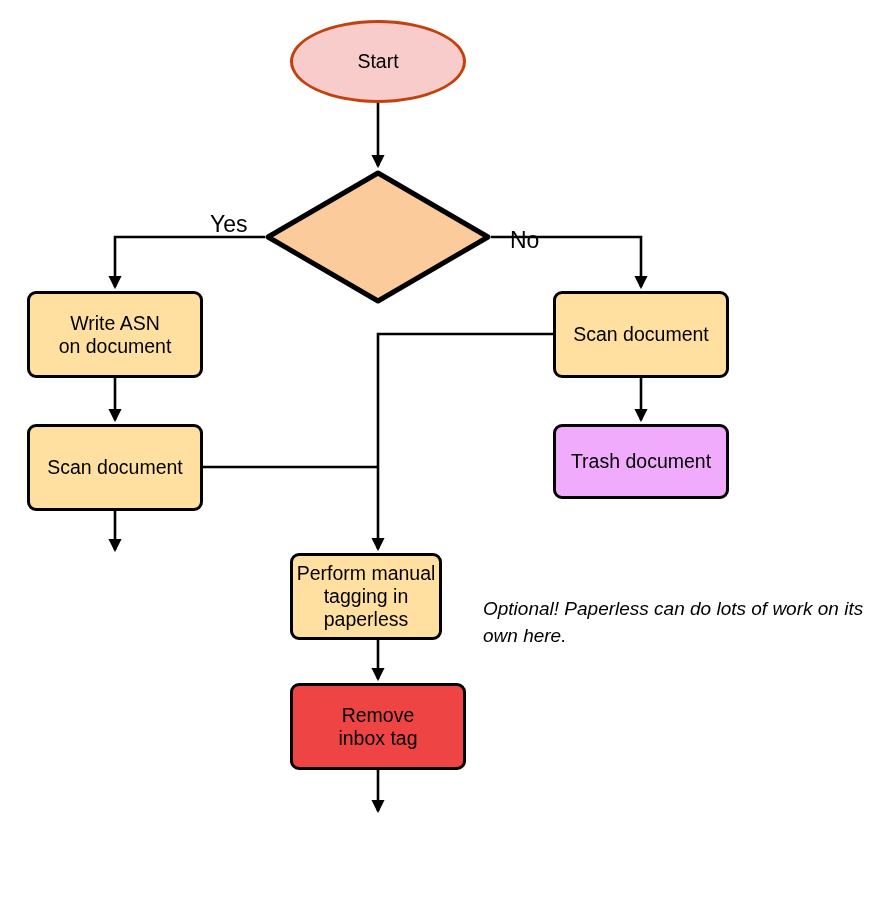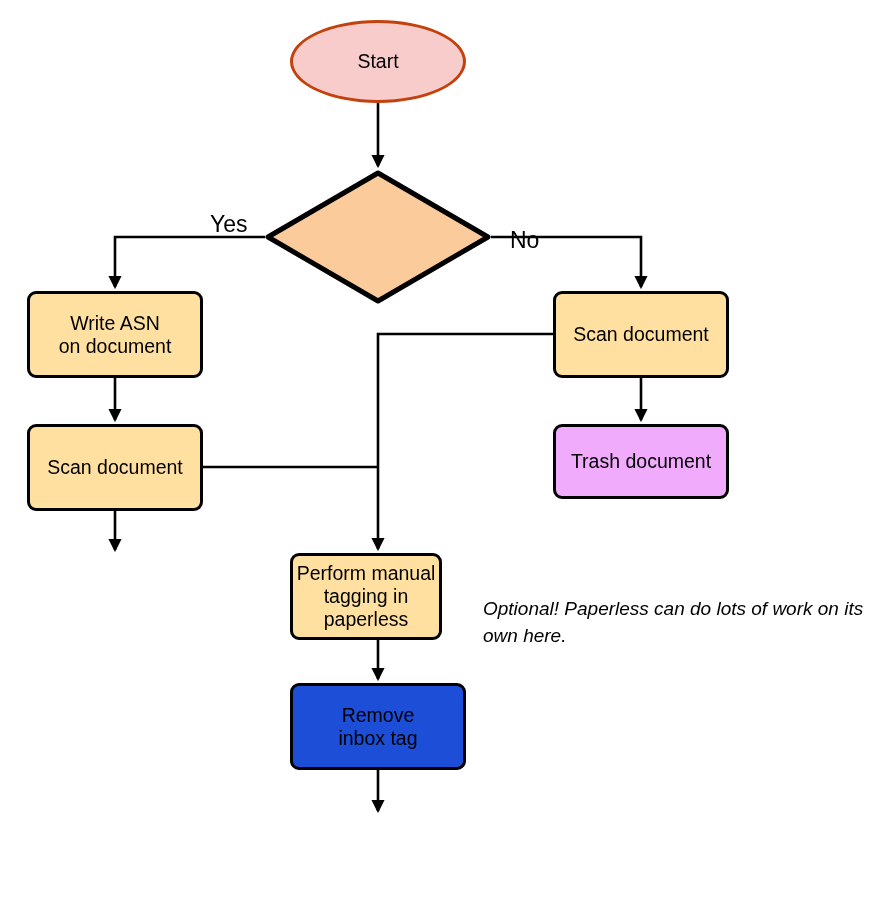--- a/index.html
+++ b/index.html
@@ -144,21 +144,21 @@
   <div class="node process" style="left:553px; top:424px; width:176px; height:75px; background:#f0abfc;">
     <span>Trash document</span>
   </div>
 
   <div class="node process" style="left:290px; top:553px; width:152px; height:87px; background:#FFE0A0;">
     <span>Perform manual
 tagging in
 paperless</span>
   </div>
 
-  <div class="node process" style="left:290px; top:683px; width:176px; height:87px; background:#1d4ed8;">
+  <div class="node process" style="left:290px; top:683px; width:176px; height:87px; background:#ef4444;">
     <span>Remove
 inbox tag</span>
   </div>
 
 
   <div class="note" style="left:483px; top:572px;margin-top:24px;">Optional! Paperless can do lots of work on its own here.</div>
 
 </div>
 
 </body></html>

